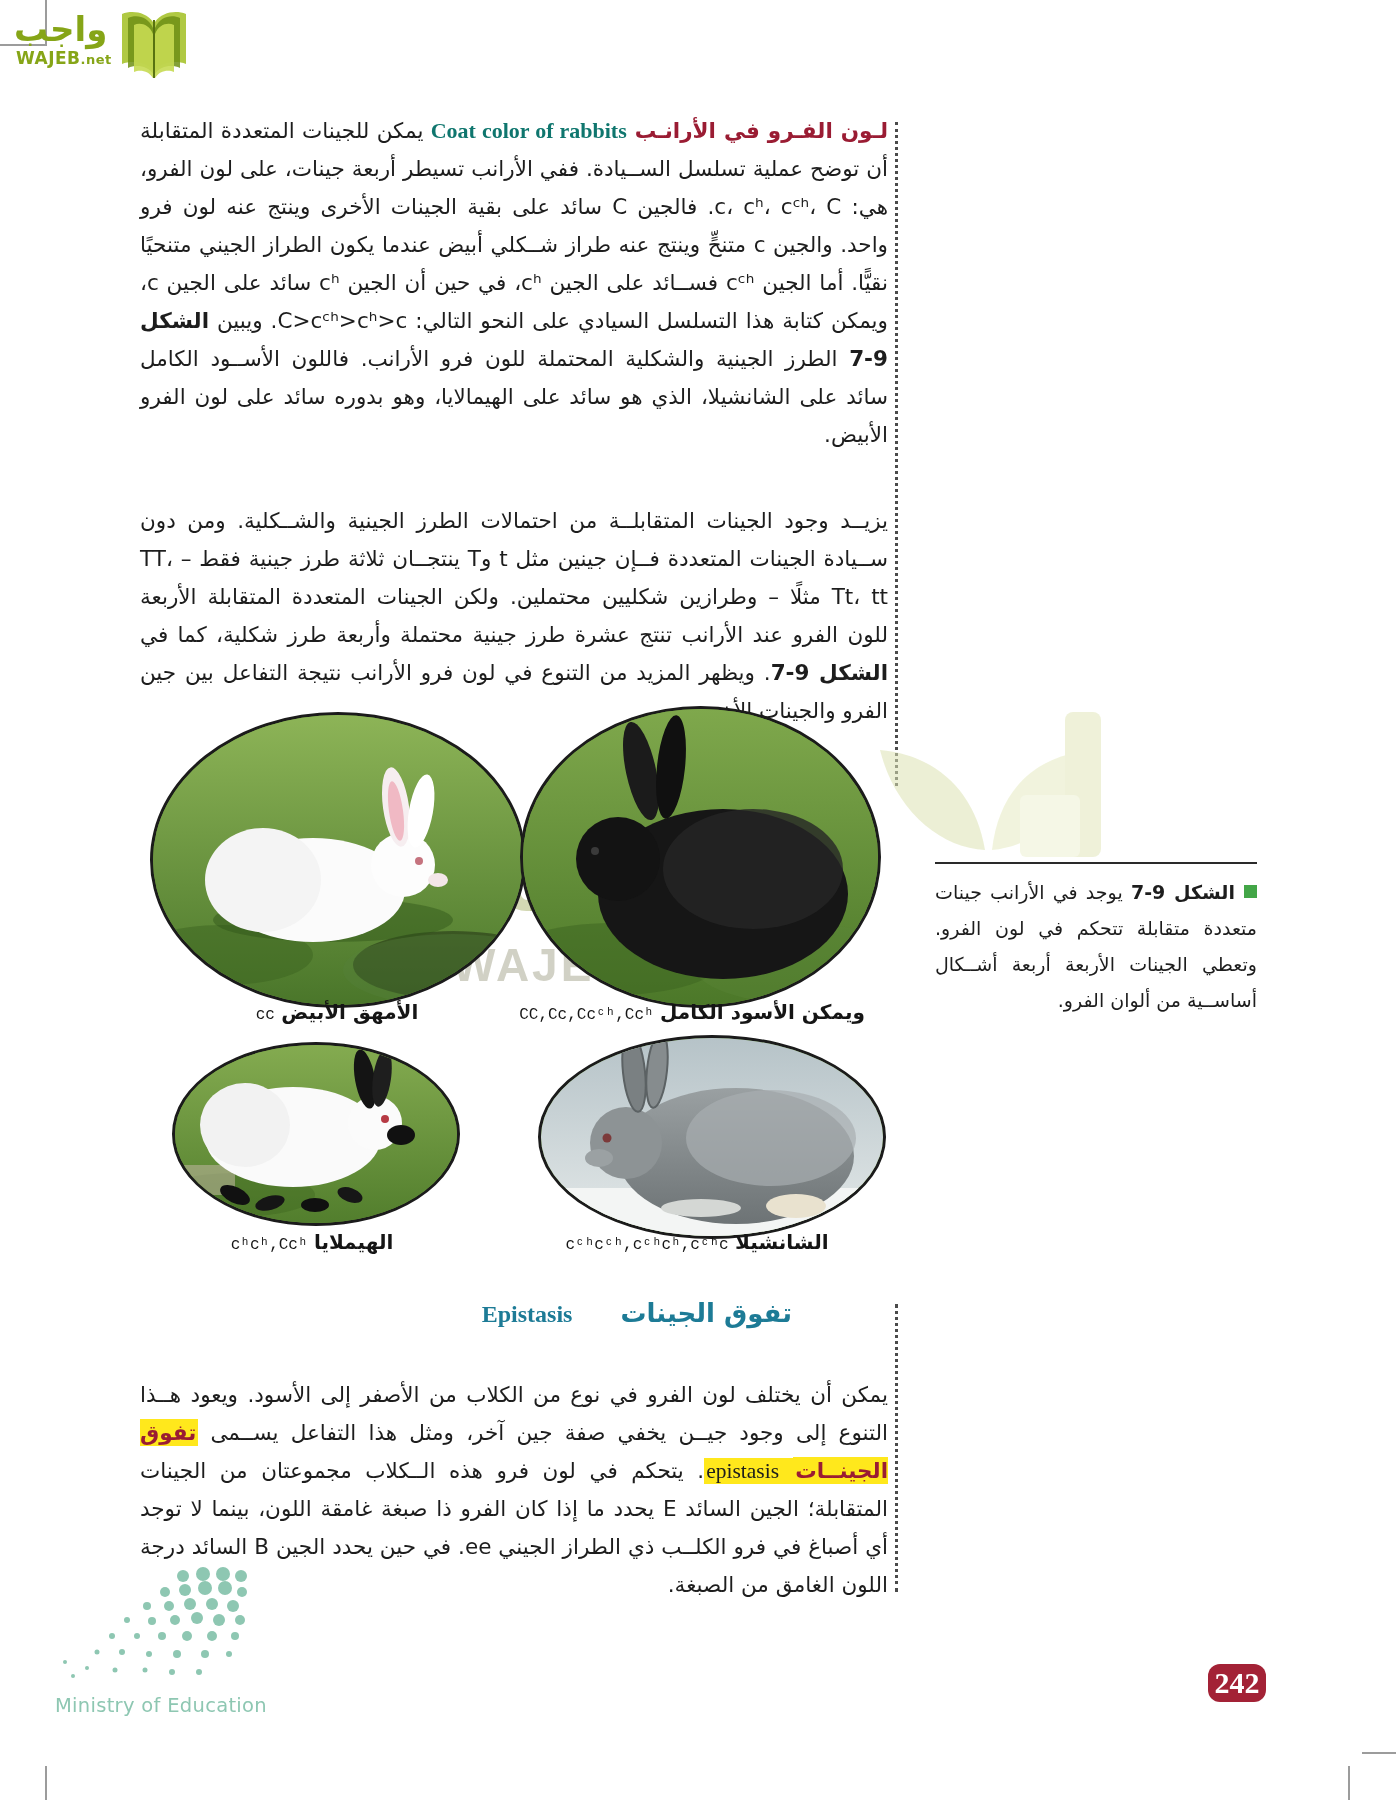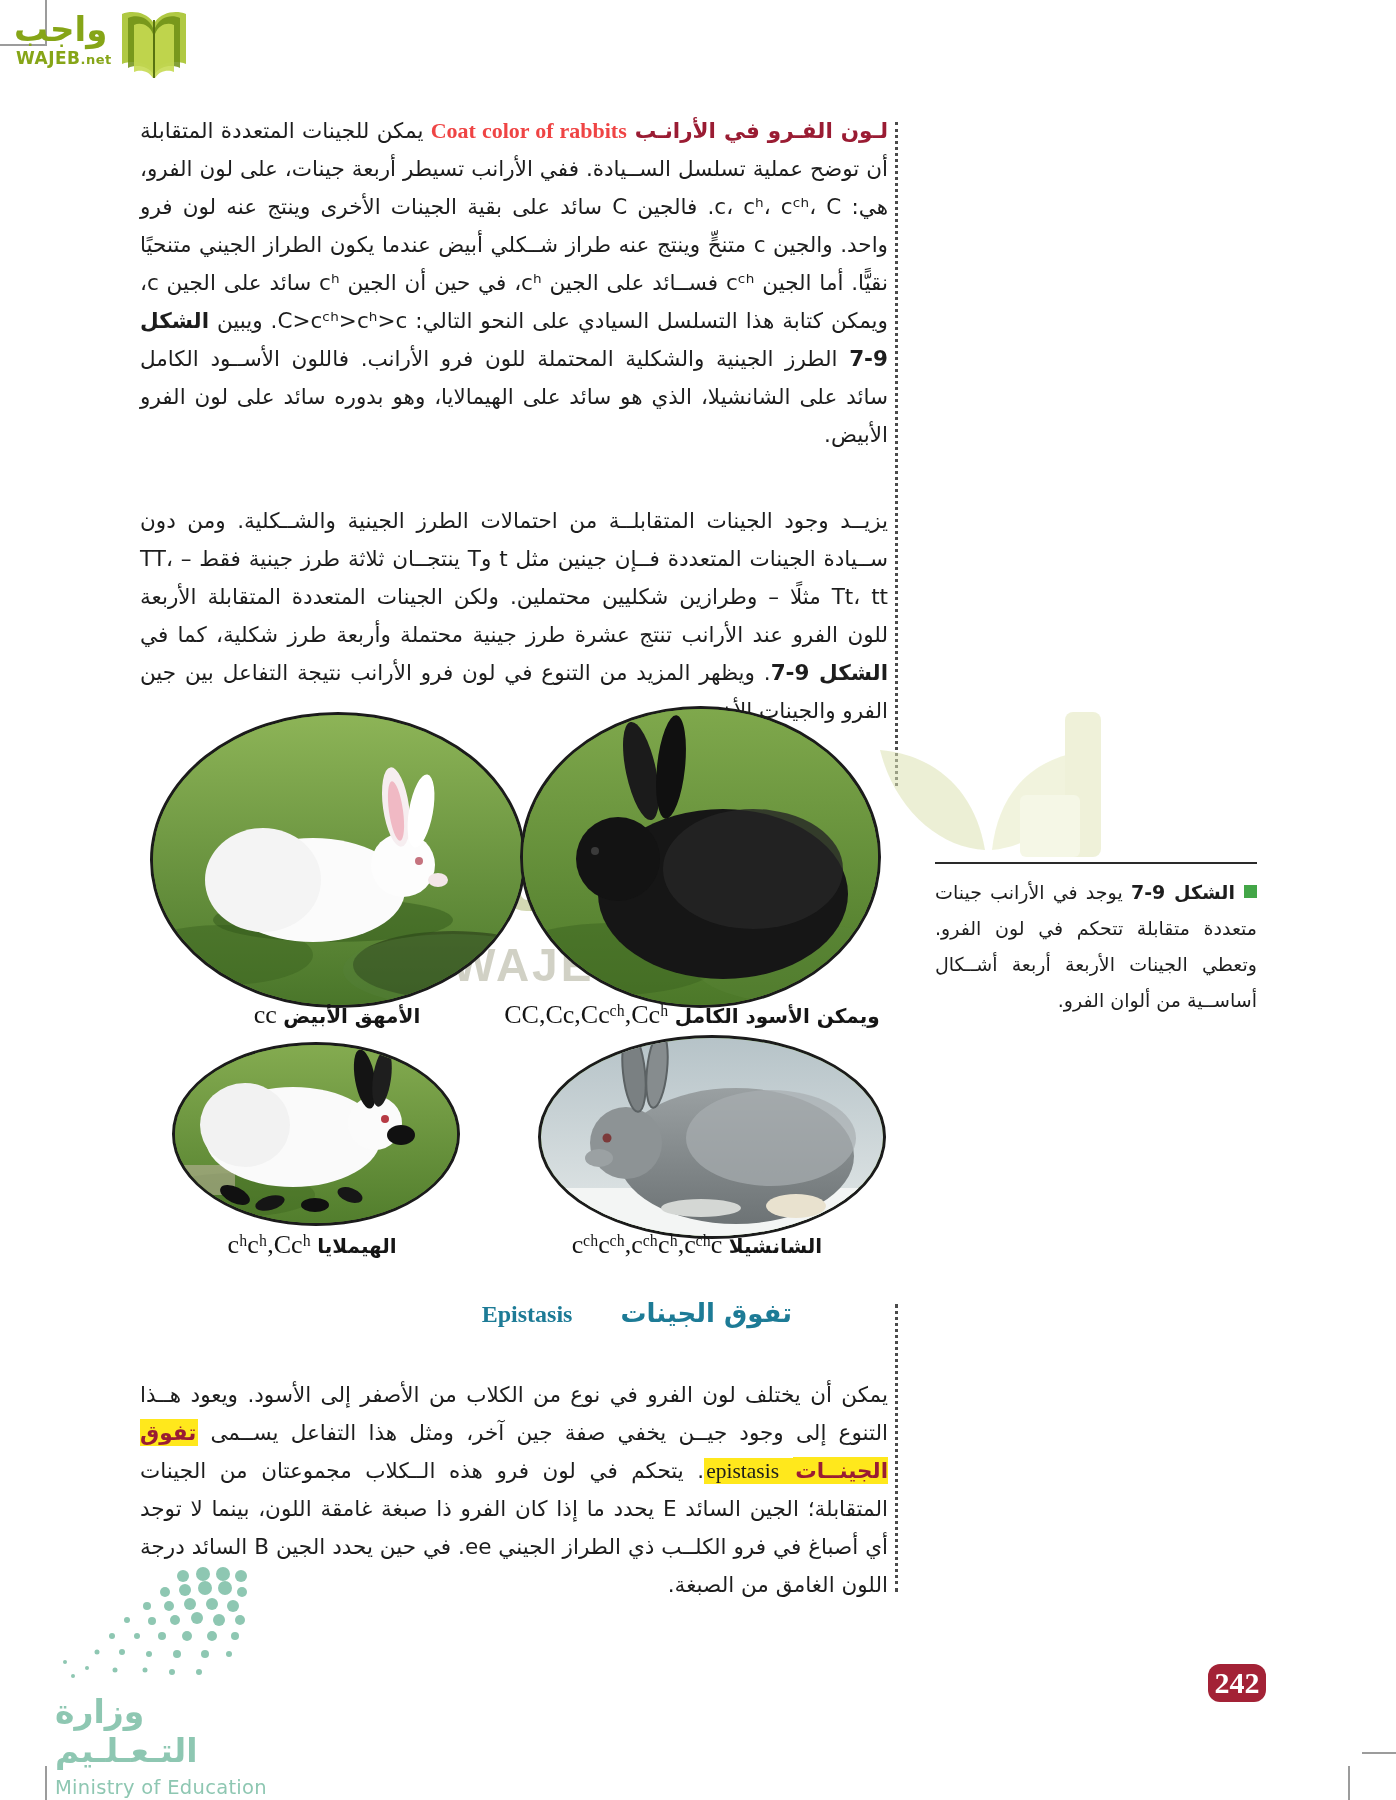--- a/index.html
+++ b/index.html
@@ -9,29 +9,29 @@
   .mark{position:absolute;background:#9c9c9c;}
   
   .wajeb-logo{position:absolute;left:8px;top:6px;width:200px;height:80px;}
   .wajeb-ar{position:absolute;left:6px;top:6px;font-size:34px;font-weight:bold;color:#86a517;line-height:1;}
   .wajeb-net{position:absolute;left:8px;top:42px;font-size:17px;font-weight:bold;color:#86a517;letter-spacing:.5px;}
   .wajeb-net .net{font-size:13px;}
   
   .bodycol{position:absolute;left:140px;width:748px;direction:rtl;text-align:justify;
            font-size:21.5px;line-height:38px;color:#1d1d1d;}
   .red-b{color:#9a1c33;font-weight:bold;}
-  .red-b-en{color:#ef4444;font-weight:bold;font-family:"Liberation Serif",serif;font-size:22px;}
+  .red-b-en{color:#0f766e;font-weight:bold;font-family:"Liberation Serif",serif;font-size:22px;}
   .bold{font-weight:bold;}
   .dotline{position:absolute;width:0;border-right:3.2px dotted #4a4a4a;}
   
   .ellipse{position:absolute;border-radius:50%;border:3px solid #1b1b1b;overflow:hidden;background:#6c9a3c;}
   .ellipse svg{display:block;width:100%;height:100%;}
   .figlabel{position:absolute;direction:rtl;text-align:center;font-size:20px;color:#151515;}
   .figlabel .nm{font-weight:bold;}
-  .figlabel .gen{font-family:Liberation Serif, serif;font-size:26px;font-weight:normal;padding-left:4px;}
+  .figlabel .gen{font-family:Liberation Mono, monospace;font-size:16px;font-weight:normal;padding-left:4px;}
   .wm-ar{position:absolute;left:440px;top:838px;font-size:86px;font-weight:bold;color:rgba(168,178,105,.5);line-height:1;}
   .wm-en{position:absolute;left:452px;top:938px;font-size:46px;font-weight:bold;letter-spacing:3px;
          color:rgba(178,178,158,.6);font-family:"Liberation Sans",sans-serif;}
   .wm-shape{position:absolute;opacity:.55;}
   
   .caption{position:absolute;left:935px;top:848px;width:322px;direction:rtl;margin-top:14px;}
   .caption .rule{border-top:2px solid #2a2a2a;margin-bottom:10px;}
   .caption .ctext{font-size:19px;line-height:36px;text-align:justify;color:#1d1d1d;}
   .bullet{display:inline-block;width:13px;height:13px;background:#43a647;margin-inline-end:9px;vertical-align:1px;}
   
@@ -267,21 +267,20 @@
           <circle cx="32" cy="102" r="2"></circle>
             <circle cx="60" cy="104" r="2.5"></circle>
             <circle cx="90" cy="104" r="2.5"></circle>
             <circle cx="117" cy="106" r="3"></circle>
             <circle cx="144" cy="106" r="3"></circle>
           <circle cx="10" cy="96" r="2"></circle>
             <circle cx="18" cy="110" r="2"></circle>
         </g>
       </svg>
     </span>
-    <div class="min-ar">وزارة التـعـلـيم</div>
     <div class="min-en">Ministry of Education</div>
     
   </div>
 
   <div class="pagebadge">
     <span>242</span>
   </div>
 
 </div>
 

